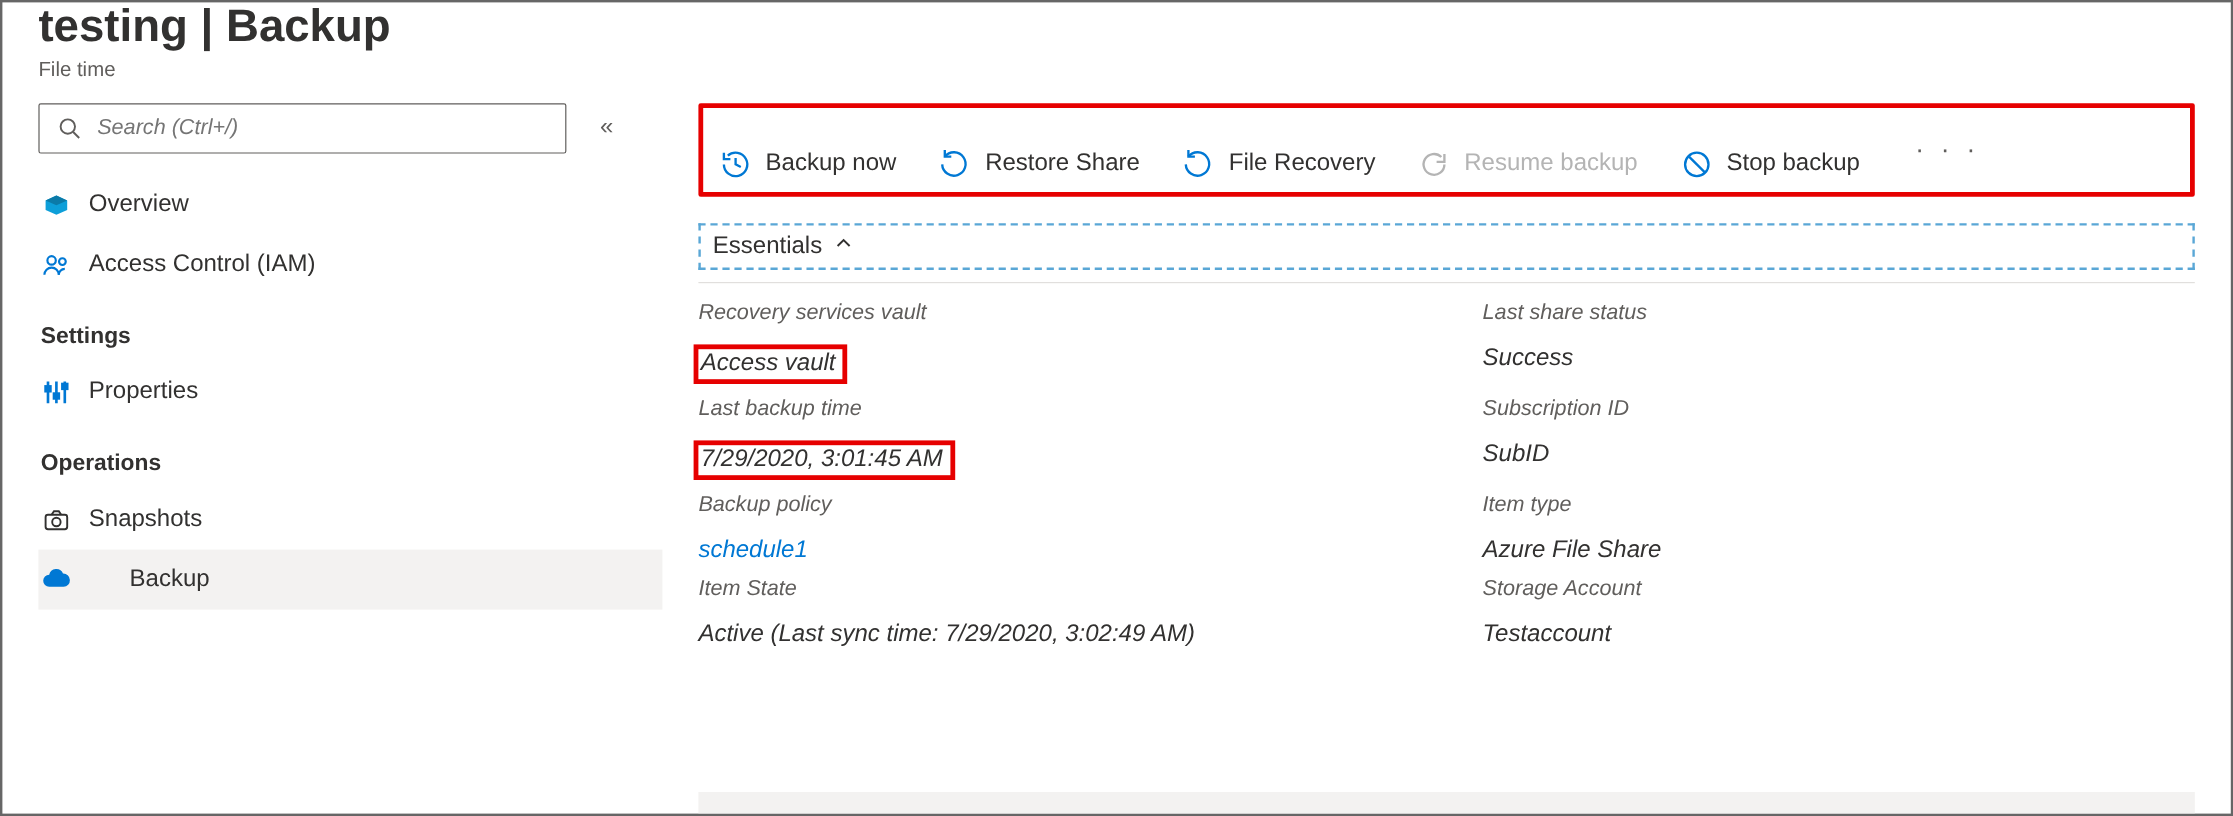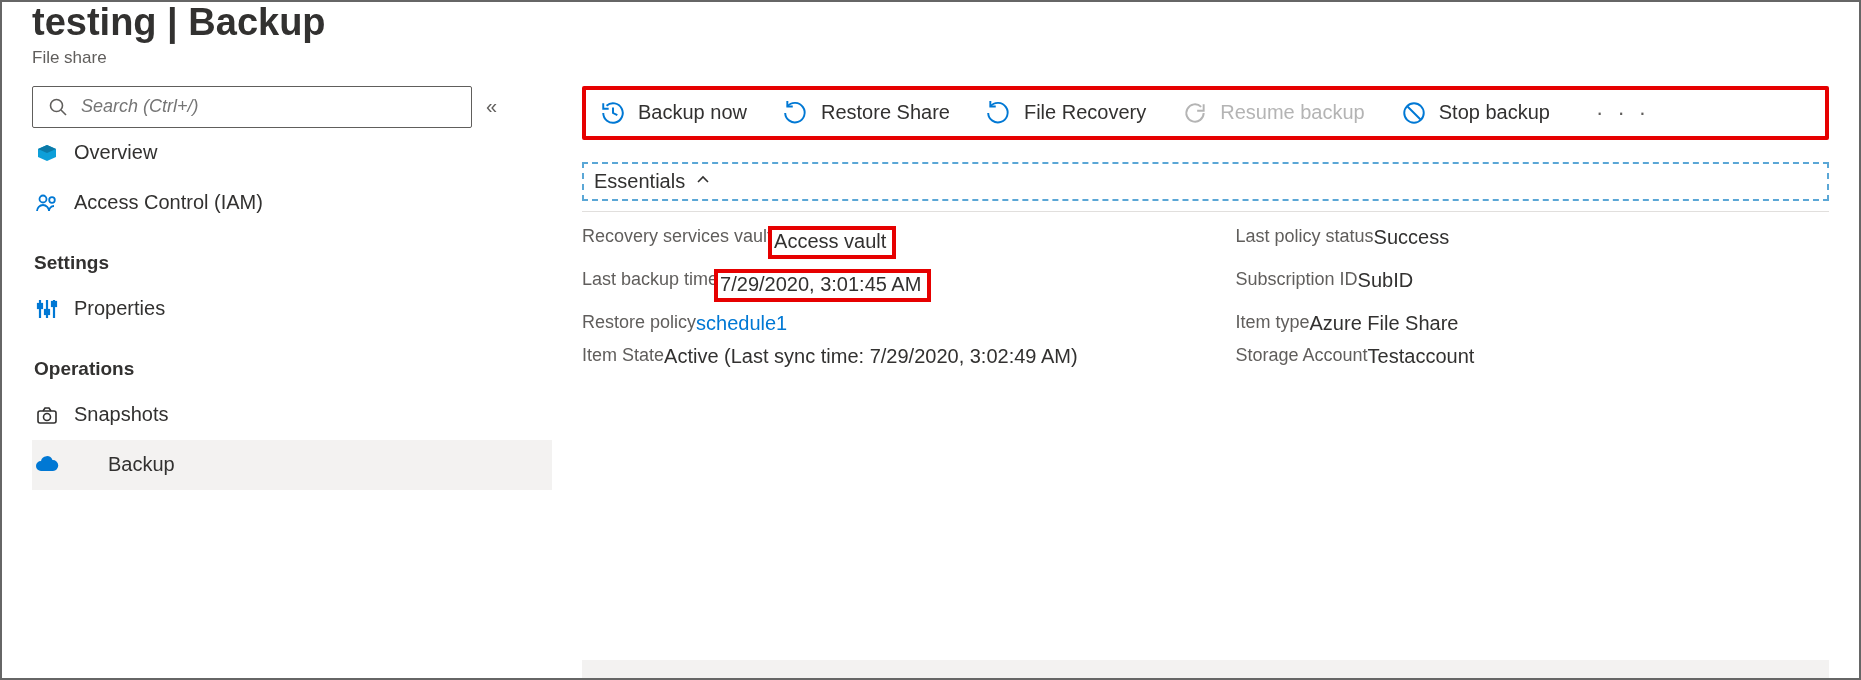--- a/index.html
+++ b/index.html
@@ -41,21 +41,22 @@
     }
     .sidebar {
       width: 520px;
       flex-shrink: 0;
       display: flex;
       flex-direction: column;
     }
     .search-row {
       display: flex;
       align-items: center;
-      gap: 8px;
+      gap: 22px;
+      margin-bottom: 18px;
     }
     .search-box {
       flex: 1;
       display: flex;
       align-items: center;
       border: 1px solid #605e5c;
       border-radius: 2px;
       height: 42px;
       padding: 0 12px;
       max-width: 440px;
@@ -119,20 +120,21 @@
       border-radius: 2px;
     }
     .toolbar-item {
       display: flex;
       align-items: center;
       gap: 12px;
       font-size: 20px;
       color: #323130;
       cursor: pointer;
       white-space: nowrap;
+      margin-top: 24px;
     }
     .toolbar-item.disabled {
       color: #b4b4b4;
       cursor: default;
     }
     .toolbar-item.disabled .tb-icon svg { stroke: #b4b4b4; }
     .tb-icon {
       width: 26px;
       height: 26px;
       display: inline-flex;
@@ -164,39 +166,39 @@
       margin-top: 10px;
     }
     .essentials-grid {
       display: grid;
       grid-template-columns: 1fr 1fr;
       column-gap: 60px;
       row-gap: 10px;
       margin-top: 14px;
       font-size: 18px;
     }
-    .ess-item { display: flex; flex-direction: row; gap: 0; }
+    .ess-item { display: flex; flex-direction: column; gap: 16px; font-style: italic; }
     .ess-label { color: #605e5c; font-size: 18px; }
     .ess-value { color: #323130; font-size: 20px; }
     .ess-value.link { color: #0078d4; cursor: pointer; }
     .red-box { border: 4px solid #e60000; display: inline-block; padding: 0 6px 2px 2px; margin-left:-4px; margin-right:auto; width:fit-content;}
     .footer-gradient {
       height: 18px;
       background: #f3f2f1;
       margin-top: auto;
     }
     .main-inner{ display:flex; flex-direction:column; flex:1; min-height:0;}
   </style>
 </head>
 <body>
 
 <div class="page">
   <div class="header">
     <div class="page-title">testing | Backup</div>
-    <div class="page-subtitle">File share</div>
+    <div class="page-subtitle">File time</div>
   </div>
 
   <div class="body">
 
     <div class="sidebar">
       <div class="search-row">
         <div class="search-box">
           <span class="nav-icon">
             <svg width="20" height="20" viewBox="0 0 20 20" fill="none" stroke="#605e5c" stroke-width="1.6">
                 <circle cx="8.5" cy="8.5" r="6"></circle>
@@ -331,35 +333,35 @@
       </div>
       <hr class="divider">
 
       <div class="essentials-grid">
 
         <div class="ess-item">
           <span class="ess-label">Recovery services vault</span>
           <span class="ess-value red-box">Access vault</span>
         </div>
         <div class="ess-item">
-          <span class="ess-label">Last policy status</span>
+          <span class="ess-label">Last share status</span>
           <span class="ess-value">Success</span>
         </div>
 
         <div class="ess-item">
           <span class="ess-label">Last backup time</span>
           <span class="ess-value red-box">7/29/2020, 3:01:45 AM</span>
         </div>
 
         <div class="ess-item">
           <span class="ess-label">Subscription ID</span>
           <span class="ess-value">SubID</span>
         </div>
         <div class="ess-item">
-          <span class="ess-label">Restore policy</span>
+          <span class="ess-label">Backup policy</span>
           <span class="ess-value link">schedule1</span>
         </div>
 
         <div class="ess-item">
           <span class="ess-label">Item type</span>
           <span class="ess-value">Azure File Share</span>
         </div>
         <div class="ess-item">
           <span class="ess-label">Item State</span>
           <span class="ess-value">Active (Last sync time: 7/29/2020, 3:02:49 AM)</span>

